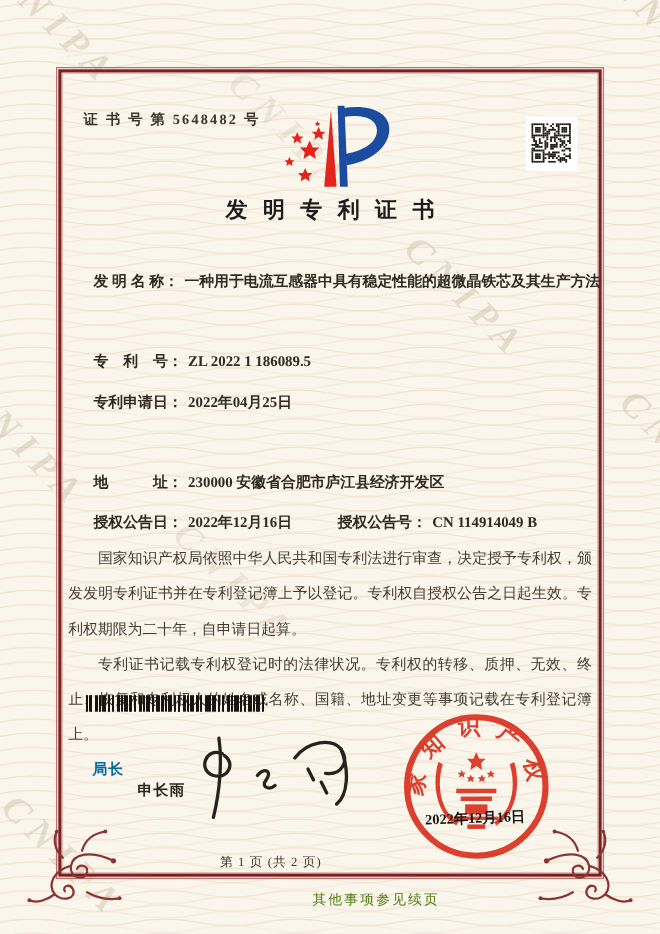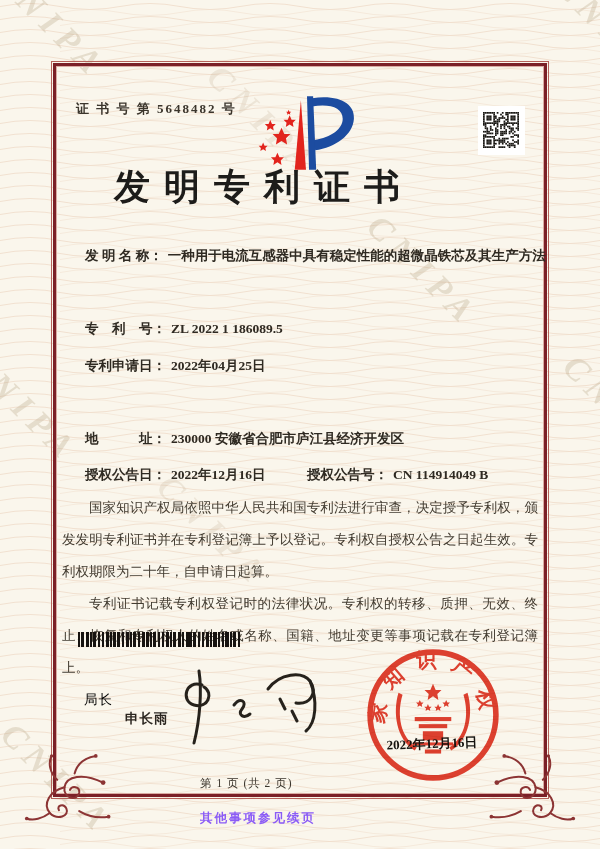--- a/index.html
+++ b/index.html
@@ -19,50 +19,50 @@
   .wm.faint { color:rgba(186,167,136,0.20); }
   
   .frame-outer { position:absolute; left:51px; top:61px; width:498px; height:738px;
     border:1px solid #b5625a; z-index:2; }
   .frame-main  { position:absolute; inset:1px; border:3px solid #7b2027; }
   .frame-inner { position:absolute; inset:0; border:1px solid #d9aba3; }
   .cert-no { left:76px; top:100px; font-size:13px; letter-spacing:2px; font-weight:600; color:#3b352c; z-index:4; }
   .qr-box { left:478px; top:106px; width:47px; height:49px; background:#ffffff; z-index:4; }
   .qr-box svg { position:absolute; left:5px; top:6px; fill:#191713; }
   .logo { left:256px; top:94px; width:102px; height:82px; z-index:4; }
-  .title { left:100px; top:163px; width:400px; 
-    font-size:36px; font-weight:700; letter-spacing:14px; padding-left:14px;
+  .title { left:100px; top:177px; width:400px; text-align:center;
+    font-size:20px; font-weight:700; letter-spacing:14px; padding-left:14px;
     color:#1d1c1a; z-index:4; }
   .frow { position:absolute; left:85px; font-size:13.5px; font-weight:700; color:#2f2a22;
     white-space:nowrap; z-index:4; }
   .frow .lbl { display:inline-block; }
   .frow .val { margin-left:5px;text-align:right; }
   .frow .pair2 { position:absolute; left:222px; top:0; }
   .bodytext { left:62px; top:492px; width:476px; z-index:4;
     font-size:13.5px; line-height:32px; color:#423b30; text-align:justify; }
   .bodytext p { text-indent:2em; }
   .barcode { left:78px; top:632px; width:162px; height:15px; z-index:4;
     background:
       repeating-linear-gradient(90deg,#171310 0 2px,rgba(0,0,0,0) 2px 4px),
       repeating-linear-gradient(90deg,#171310 0 1px,rgba(0,0,0,0) 1px 5px),
       repeating-linear-gradient(90deg,rgba(0,0,0,0) 0 3px,#171310 3px 4px,rgba(0,0,0,0) 4px 9px);
   }
-  .sig-title { left:84px; top:691px; font-size:13.5px; font-weight:400; color:#000000; z-index:4; letter-spacing:1px;}
+  .sig-title { left:84px; top:691px; font-size:13.5px; font-weight:700; color:#0369a1; z-index:4; letter-spacing:1px;}
   .sig-name  { left:84px; top:710px; font-size:13.5px; font-weight:700; color:#2b2620; z-index:4; letter-spacing:1px;padding-left:41px;}
   .signature { left:172px; top:663px; width:165px; height:88px; z-index:4; }
   .seal { left:364px; top:646px; width:138px; height:138px; z-index:4; opacity:0.93; mix-blend-mode:multiply; }
   .seal-date { left:367px; top:735px; width:130px; text-align:center; font-size:13px;
     font-weight:700; color:#15130f; transform:rotate(-2deg); z-index:5; }
   .ornament { width:96px; height:92px; z-index:3; }
   .orn-left  { left:22px;  top:732px; }
   .orn-right { left:482px; top:732px; transform:scaleX(-1); }
   .page-no { left:200px; top:776px; width:200px; text-align:left; font-size:11.5px;
     color:#3b352c; z-index:4; letter-spacing:1px; }
-  .cont-note { left:200px; top:810px; width:200px; text-align:left; font-size:12.5px;
-    font-weight:700; color:#8b5cf6; z-index:4; letter-spacing:2px; }
+  .cont-note { left:200px; top:810px; width:200px; text-align:right; font-size:12.5px;
+    font-weight:400; color:#4d7c0f; z-index:4; letter-spacing:2px; }
   .waves { position:absolute; inset:0; z-index:0; }
 </style>
 </head>
 <body>
 
 <div class="page">
 
   <svg class="waves" width="600" height="849" aria-hidden="true">
     <defs>
       <pattern id="wv" width="120" height="13" patternUnits="userSpaceOnUse">

